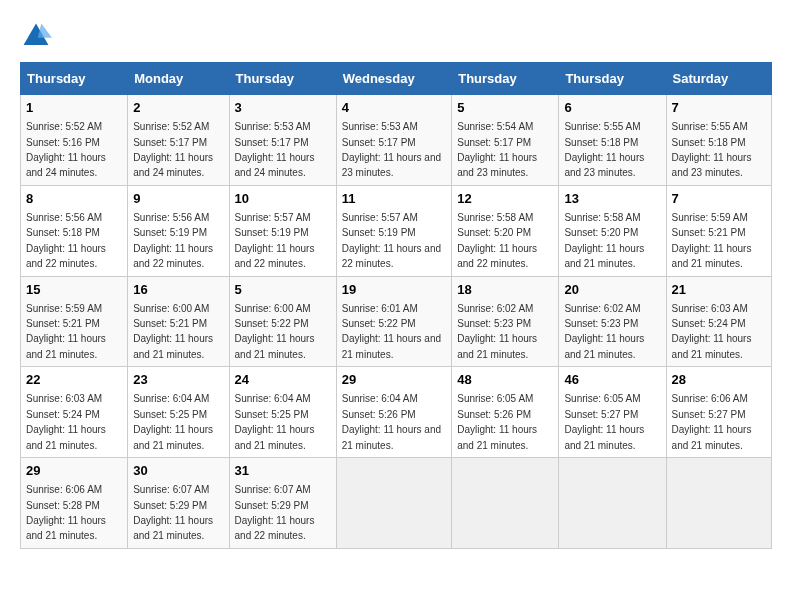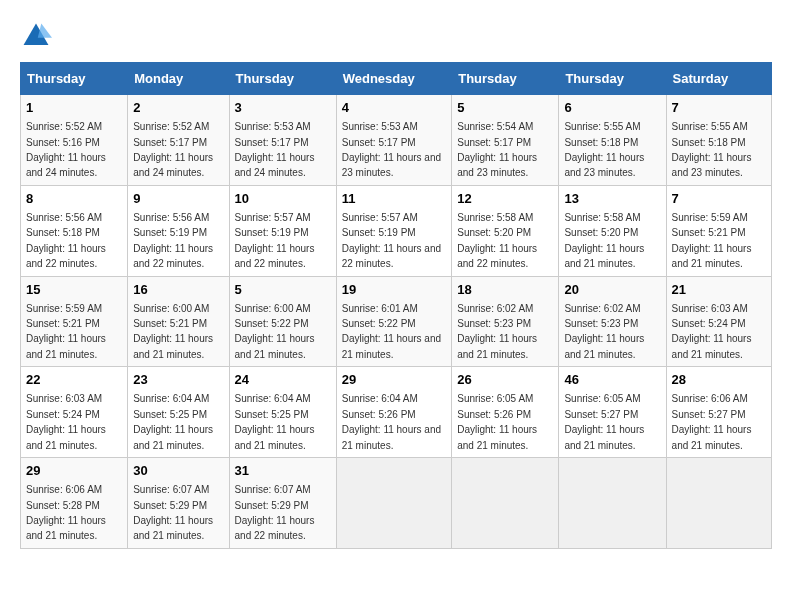--- a/index.html
+++ b/index.html
@@ -143,21 +143,21 @@
         <td><span class="day-num">19</span><span class="day-info">Sunrise: 6:01 AM<br>Sunset: 5:22 PM<br>Daylight: 11 hours and 21 minutes.</span></td>
         <td><span class="day-num">18</span><span class="day-info">Sunrise: 6:02 AM<br>Sunset: 5:23 PM<br>Daylight: 11 hours and 21 minutes.</span></td>
         <td><span class="day-num">20</span><span class="day-info">Sunrise: 6:02 AM<br>Sunset: 5:23 PM<br>Daylight: 11 hours and 21 minutes.</span></td>
         <td><span class="day-num">21</span><span class="day-info">Sunrise: 6:03 AM<br>Sunset: 5:24 PM<br>Daylight: 11 hours and 21 minutes.</span></td>
       </tr>
       <tr>
         <td><span class="day-num">22</span><span class="day-info">Sunrise: 6:03 AM<br>Sunset: 5:24 PM<br>Daylight: 11 hours and 21 minutes.</span></td>
         <td><span class="day-num">23</span><span class="day-info">Sunrise: 6:04 AM<br>Sunset: 5:25 PM<br>Daylight: 11 hours and 21 minutes.</span></td>
         <td><span class="day-num">24</span><span class="day-info">Sunrise: 6:04 AM<br>Sunset: 5:25 PM<br>Daylight: 11 hours and 21 minutes.</span></td>
         <td><span class="day-num">29</span><span class="day-info">Sunrise: 6:04 AM<br>Sunset: 5:26 PM<br>Daylight: 11 hours and 21 minutes.</span></td>
-        <td><span class="day-num">26</span><span class="day-info">Sunrise: 6:05 AM<br>Sunset: 5:26 PM<br>Daylight: 11 hours and 21 minutes.</span></td>
+        <td><span class="day-num">48</span><span class="day-info">Sunrise: 6:05 AM<br>Sunset: 5:26 PM<br>Daylight: 11 hours and 21 minutes.</span></td>
         <td><span class="day-num">46</span><span class="day-info">Sunrise: 6:05 AM<br>Sunset: 5:27 PM<br>Daylight: 11 hours and 21 minutes.</span></td>
         <td><span class="day-num">28</span><span class="day-info">Sunrise: 6:06 AM<br>Sunset: 5:27 PM<br>Daylight: 11 hours and 21 minutes.</span></td>
       </tr>
       <tr>
         <td><span class="day-num">29</span><span class="day-info">Sunrise: 6:06 AM<br>Sunset: 5:28 PM<br>Daylight: 11 hours and 21 minutes.</span></td>
         <td><span class="day-num">30</span><span class="day-info">Sunrise: 6:07 AM<br>Sunset: 5:29 PM<br>Daylight: 11 hours and 21 minutes.</span></td>
         <td><span class="day-num">31</span><span class="day-info">Sunrise: 6:07 AM<br>Sunset: 5:29 PM<br>Daylight: 11 hours and 22 minutes.</span></td>
         <td class="empty"></td>
         <td class="empty"></td>
         <td class="empty"></td>

